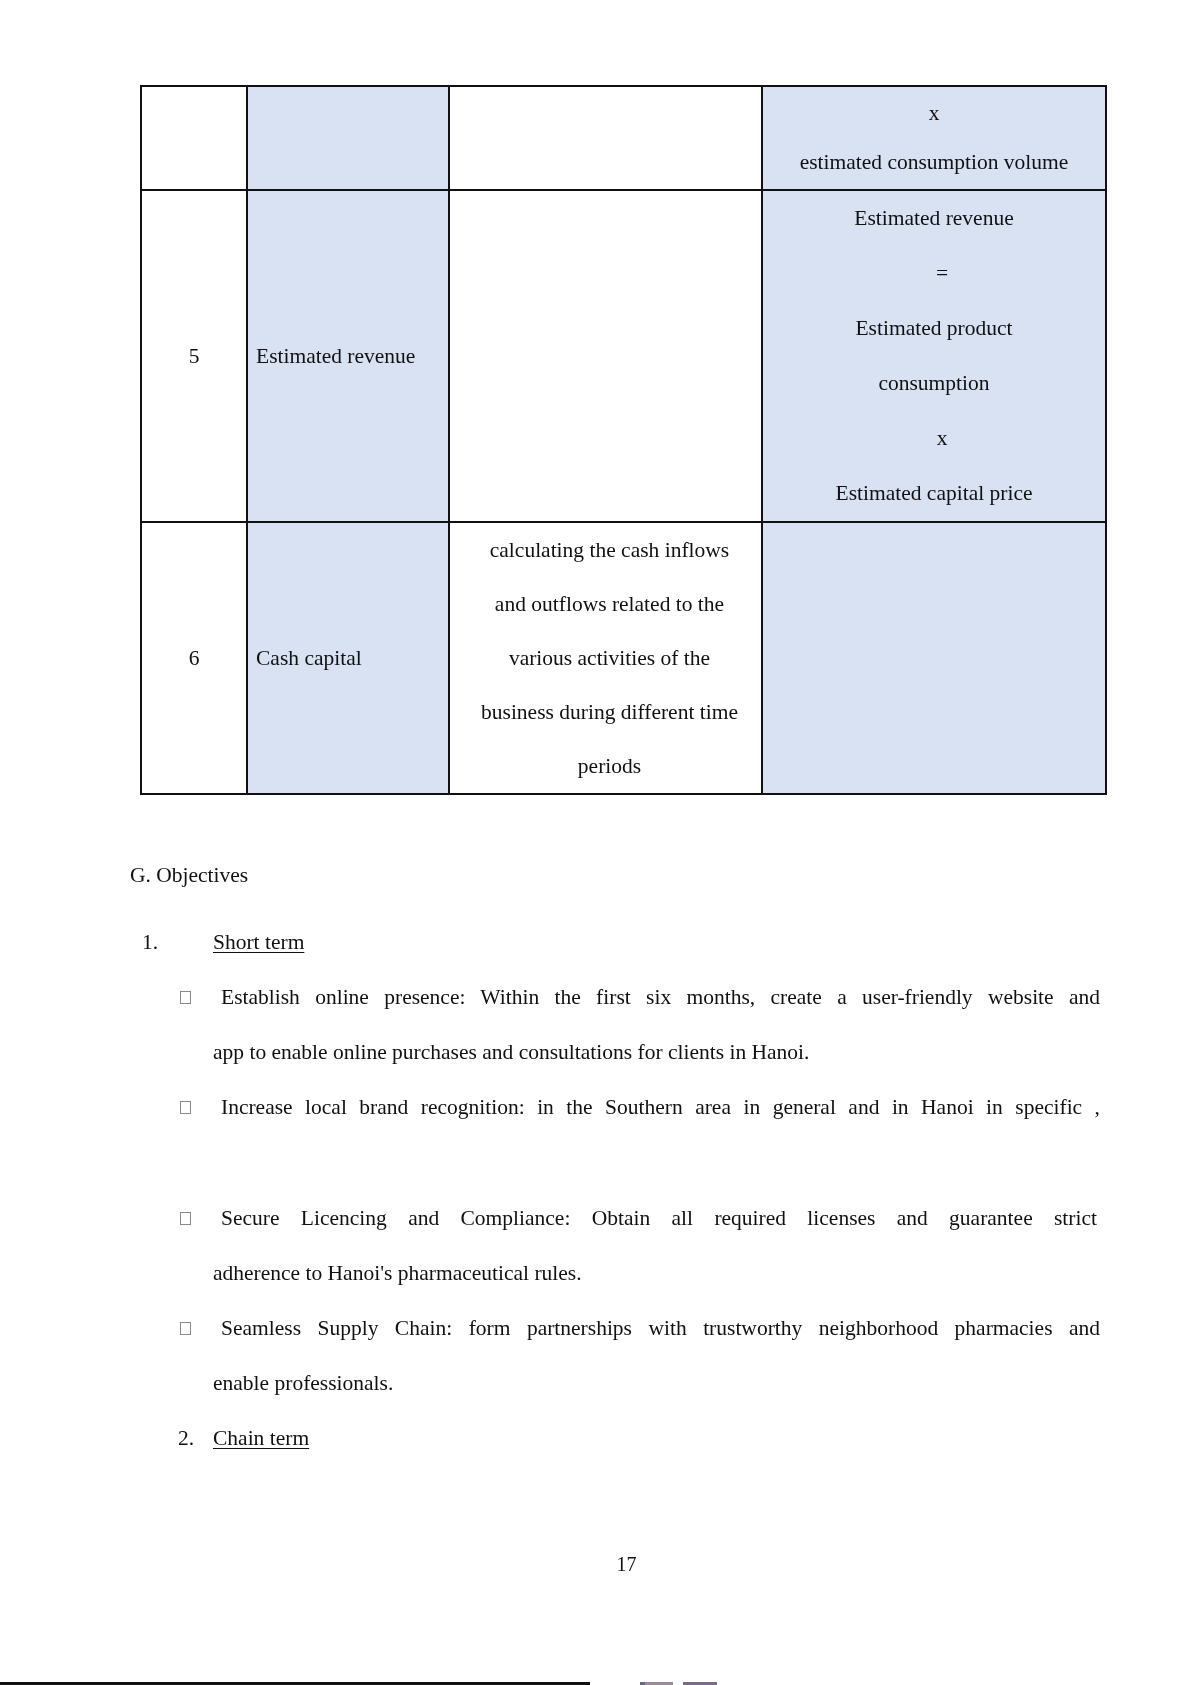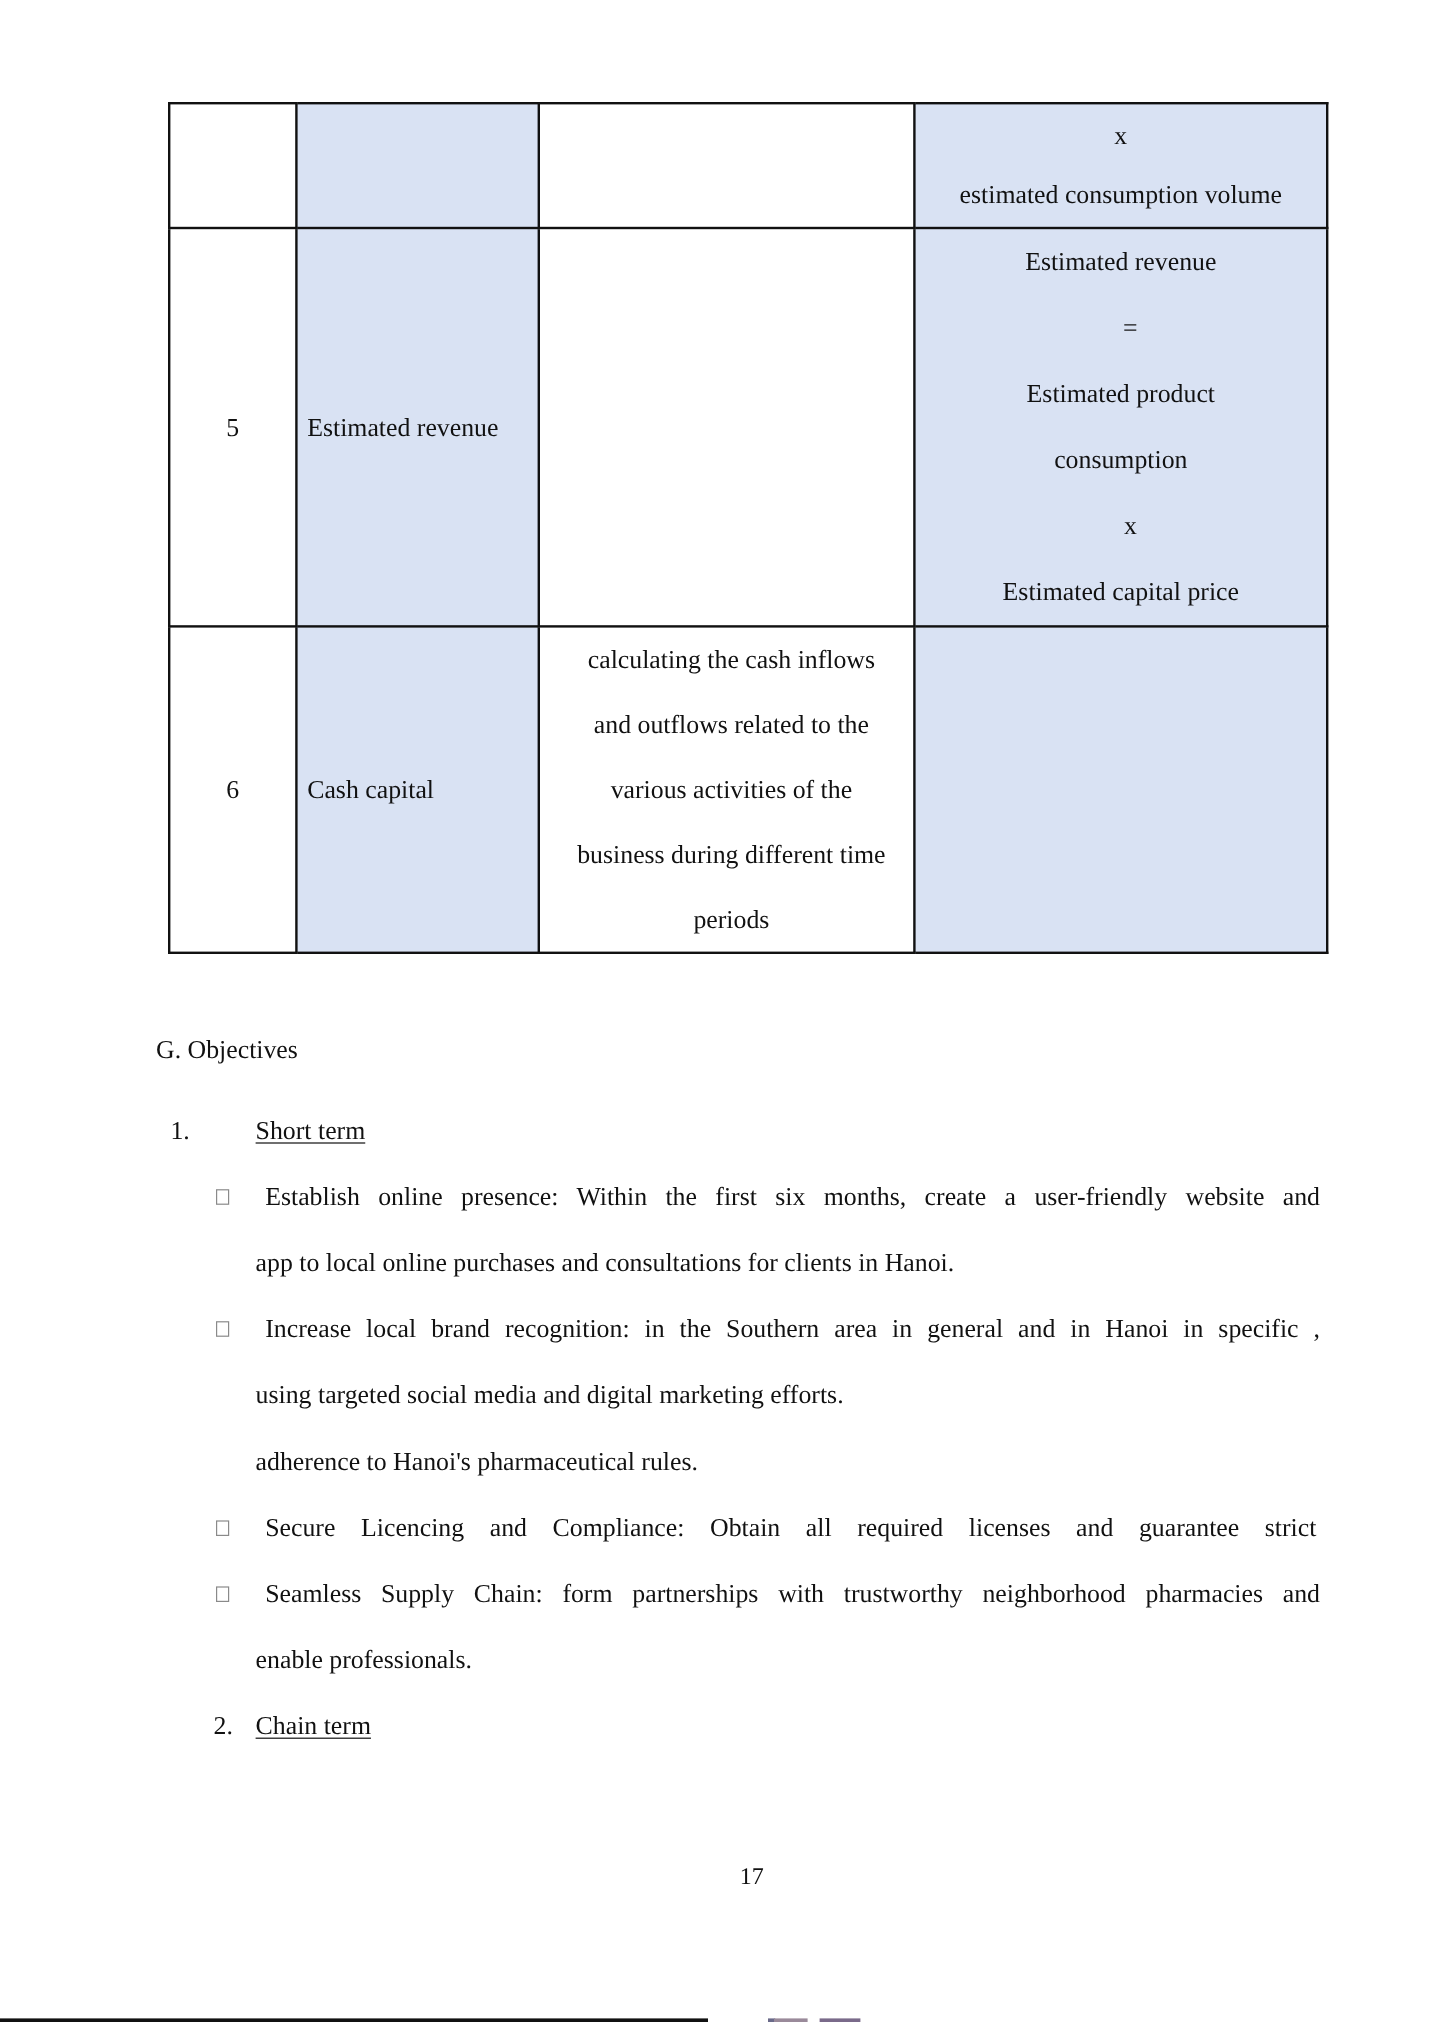--- a/index.html
+++ b/index.html
@@ -182,41 +182,38 @@
 
   <div class="list-num" style="left:142px; top:927px;">1.</div>
   <div class="list-title" style="left:213px; top:927px;">Short term</div>
 
   <div class="bullet-item" style="top:982px;">
     <div class="bullet-line">
       <span class="bullet-box"></span>
       <span class="first-line">Establish online presence: Within the first six months, create a user-friendly website and</span>
     </div>
     <div class="bullet-line">
-      <span class="cont-line">app to local online purchases and consultations for clients in Hanoi.</span>
+      <span class="cont-line">app to enable online purchases and consultations for clients in Hanoi.</span>
     </div>
   </div>
 
   <div class="bullet-item" style="top:1092px;">
     <div class="bullet-line">
       <span class="bullet-box"></span>
       <span class="first-line">Increase local brand recognition: in the Southern area in general and in Hanoi in specific ,</span>
     </div>
-    <div class="bullet-line">
-      <span class="cont-line">using targeted social media and digital marketing efforts.</span>
-    </div>
   </div>
 
   <div class="bullet-item" style="top:1203px;">
     <div class="bullet-line">
+      <span class="bullet-box"></span>
+      <span class="first-line" style="right:3px;">Secure Licencing and Compliance: Obtain all required licenses and guarantee strict</span>
+    </div>
+    <div class="bullet-line">
       <span class="cont-line">adherence to Hanoi's pharmaceutical rules.</span>
-    </div>
-    <div class="bullet-line">
-      <span class="bullet-box"></span>
-      <span class="first-line" style="right:3px;">Secure Licencing and Compliance: Obtain all required licenses and guarantee strict</span>
     </div>
   </div>
 
   <div class="bullet-item" style="top:1313px;">
     <div class="bullet-line">
       <span class="bullet-box"></span>
       <span class="first-line">Seamless Supply Chain: form partnerships with trustworthy neighborhood pharmacies and</span>
     </div>
     <div class="bullet-line">
       <span class="cont-line">enable professionals.</span>

